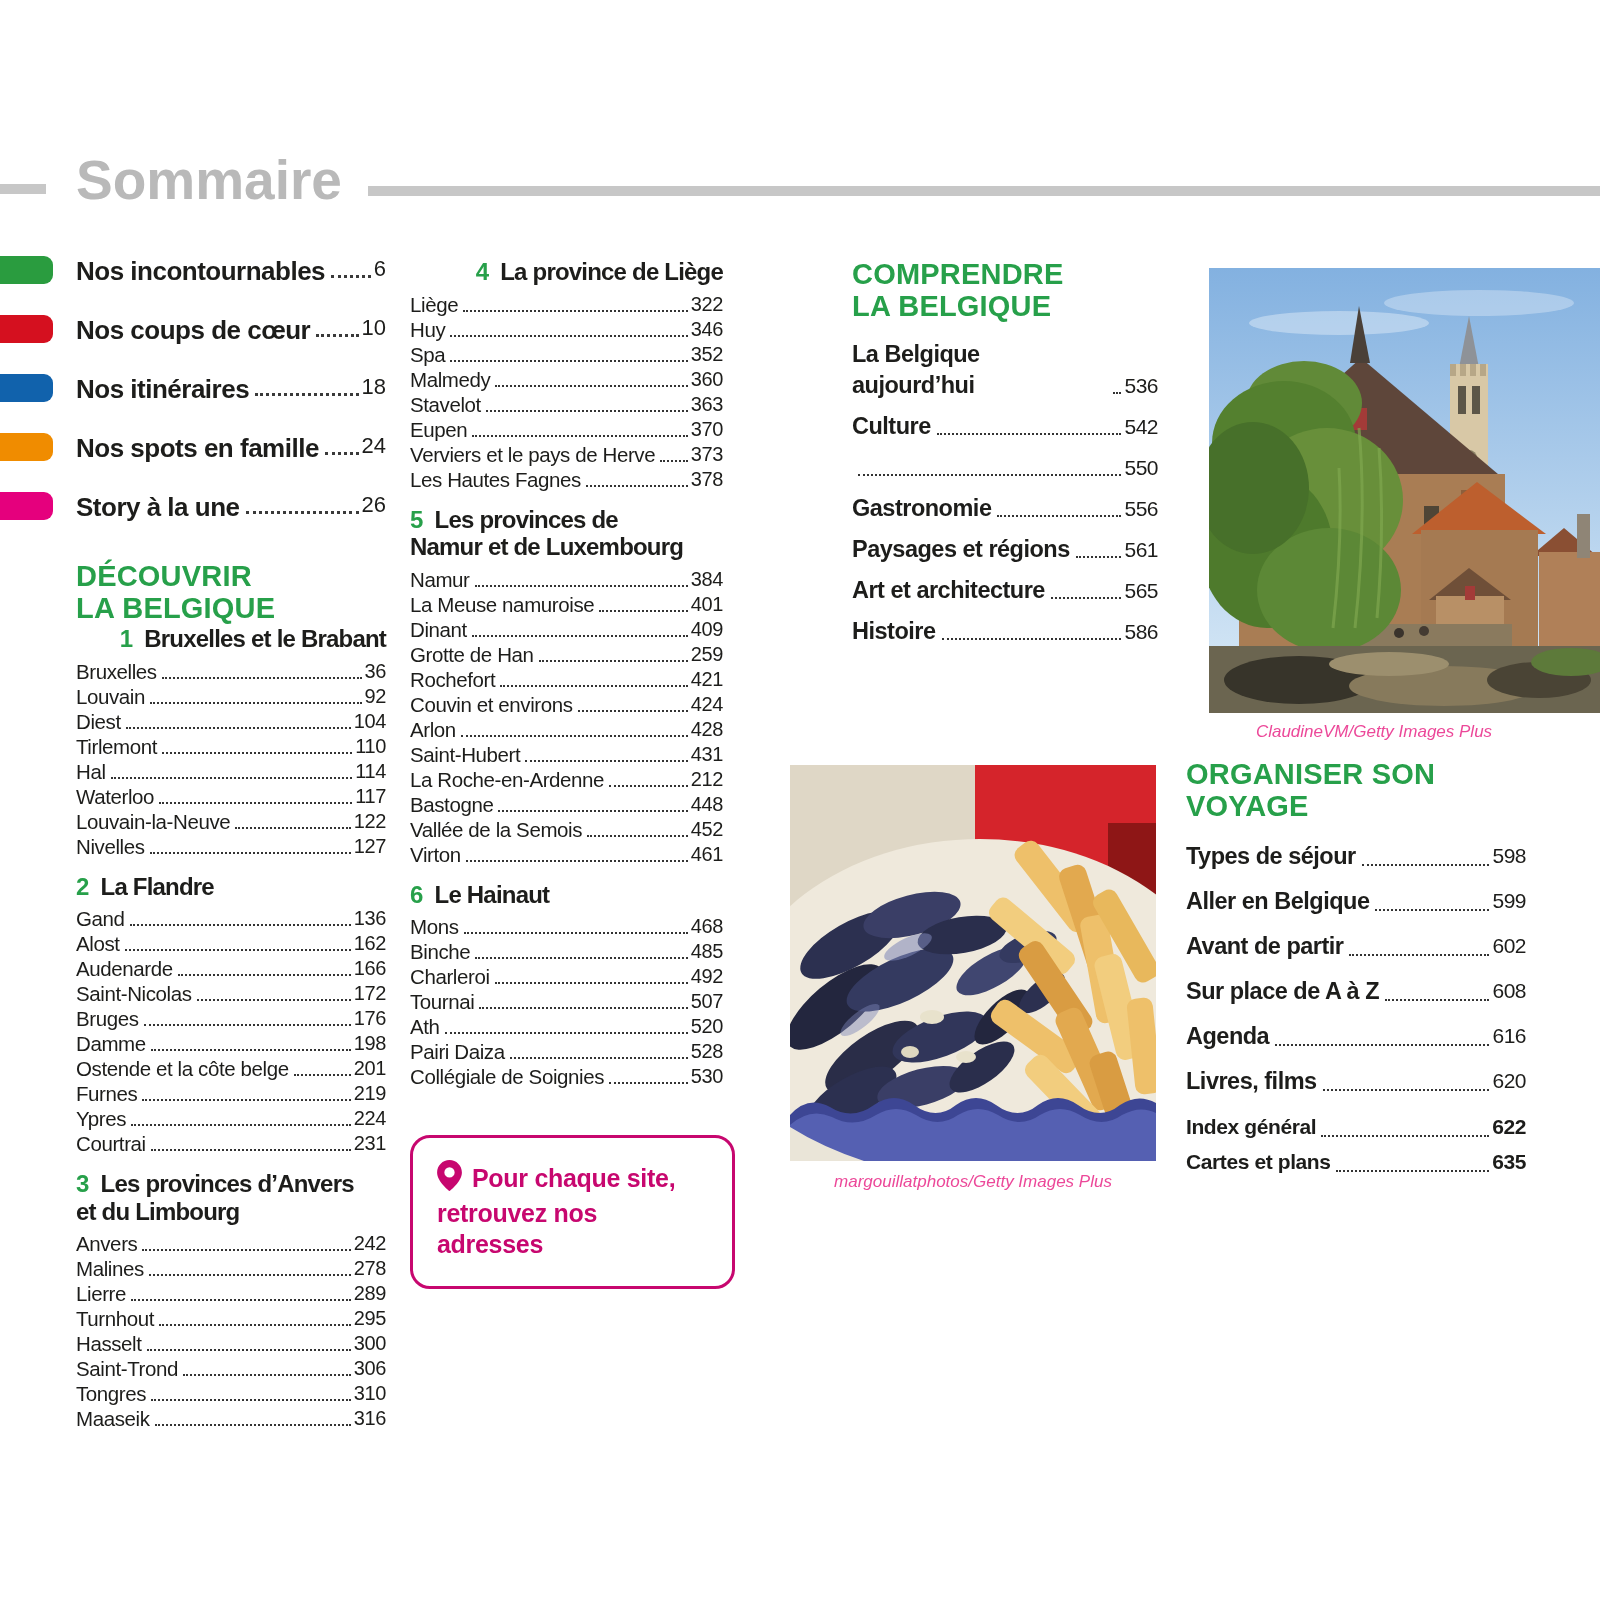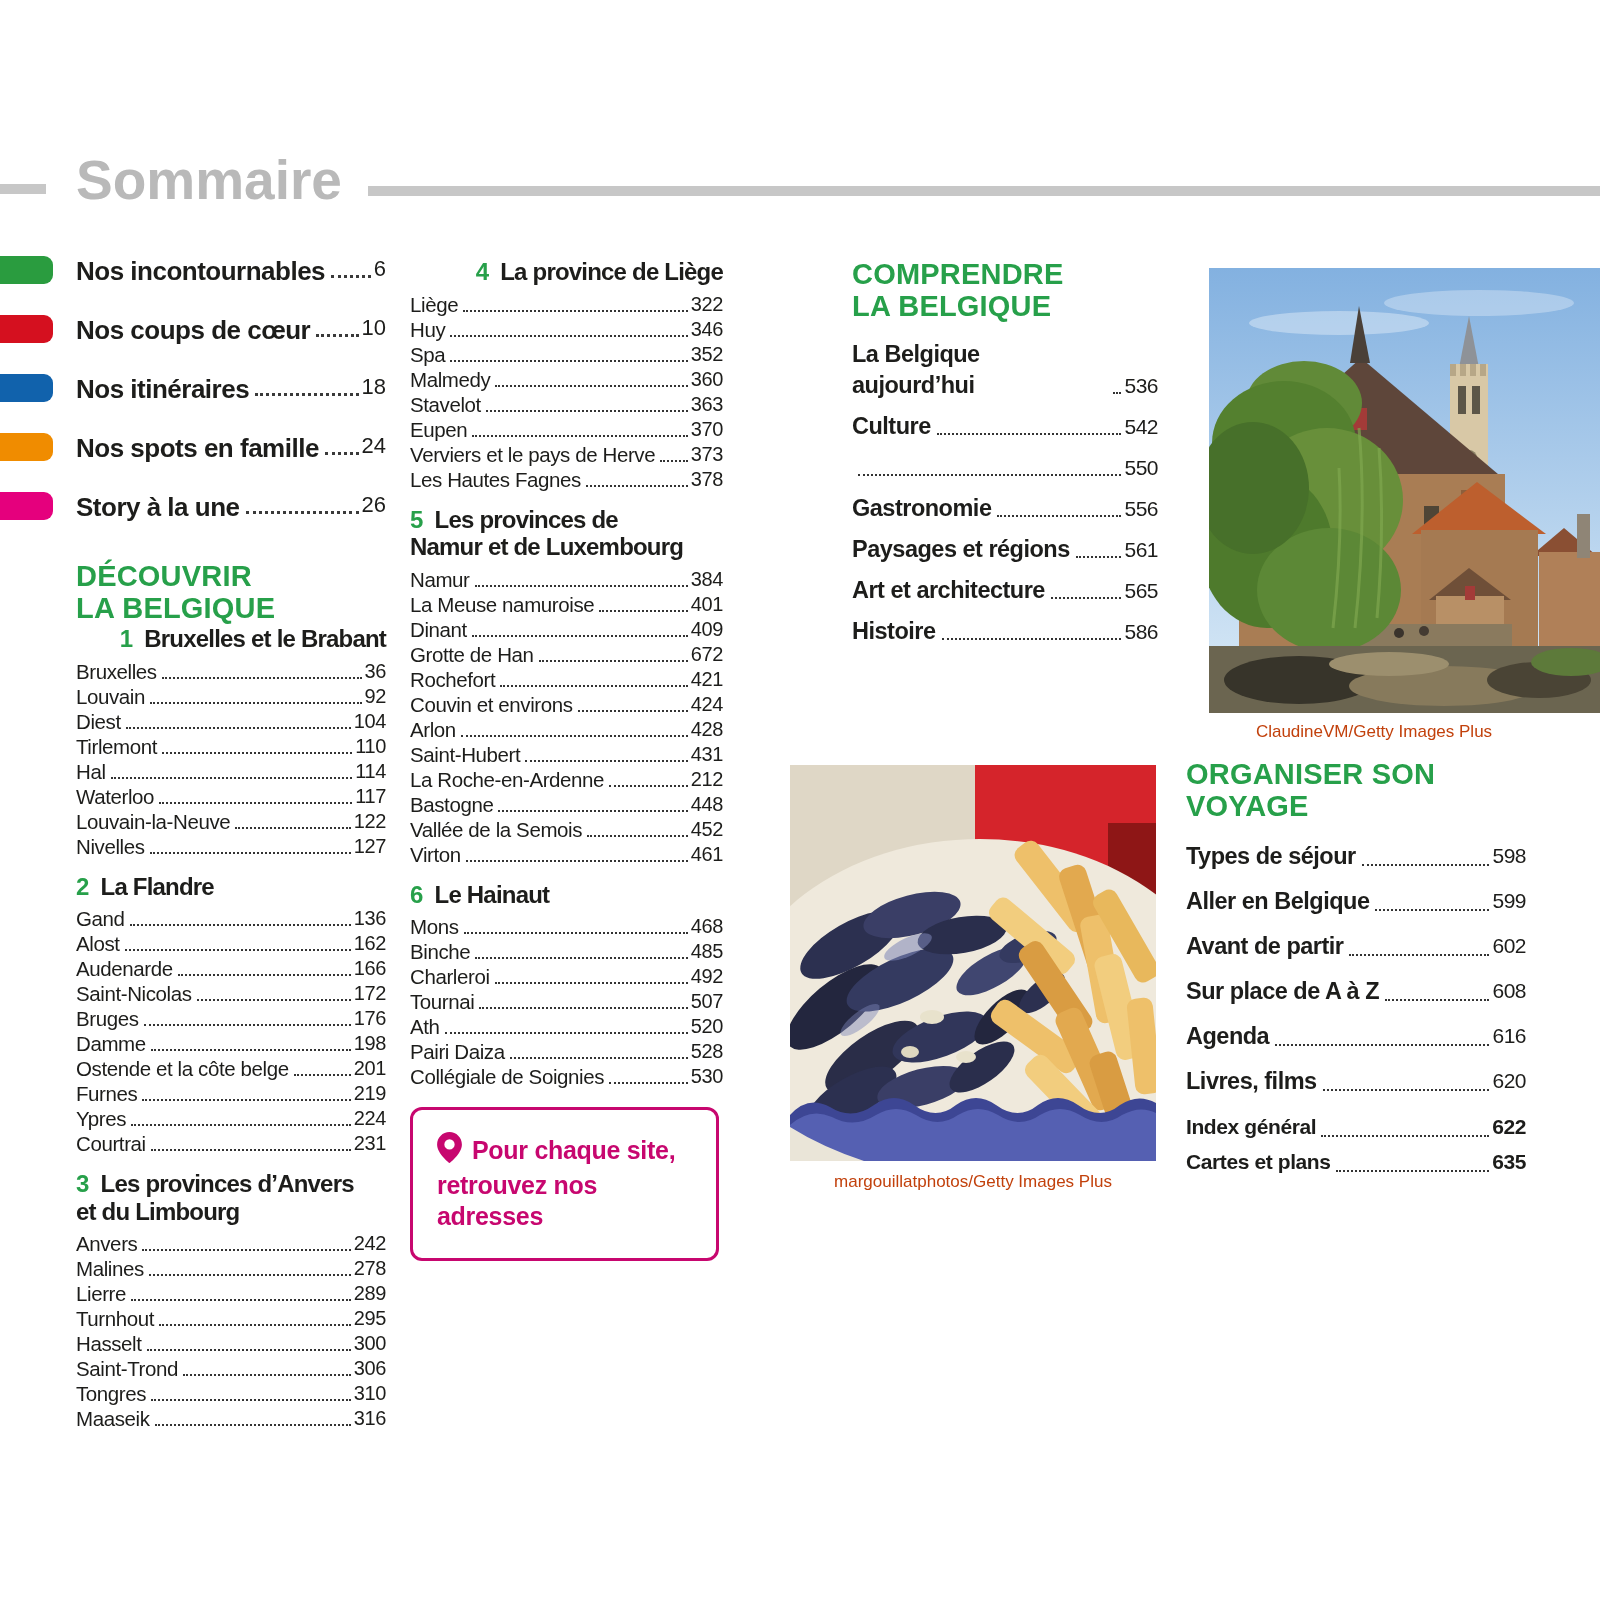--- a/index.html
+++ b/index.html
@@ -53,30 +53,30 @@
   .brow .pg{flex:none;font-weight:normal;font-size:21px;}
   #col4 .brow{line-height:34px;margin-bottom:11px;}
 
   
   .extras{}
   .irow{display:flex;align-items:flex-end;font-size:21px;font-weight:bold;line-height:35px;letter-spacing:-0.4px;}
   .irow .dots{border-bottom:2.6px dotted #333;margin:0 3px 7px 5px;}
   .irow .pg{flex:none;}
 
   
-  .tipbox{margin-top:18px;width:255px;border:3.5px solid var(--pink,#c7076f);border-radius:12px;
-          padding:22px 24px 26px 24px;color:var(--pink,#c7076f);font-size:25px;font-weight:bold;
+  .tipbox{margin-top:46px;width:255px;border:3.5px solid var(--pink,#c7076f);border-radius:20px;
+          padding:22px 40px 26px 24px;color:var(--pink,#c7076f);font-size:25px;font-weight:bold;
           line-height:1.24;letter-spacing:-0.3px;}
   .tipbox .pin{display:inline-block;vertical-align:-4px;margin-right:10px;}
 
   
   .photo{position:absolute;display:block;}
   #photo-bruges{left:1209px;top:268px;width:391px;height:445px;}
   #photo-moules{left:790px;top:765px;width:366px;height:396px;}
-  .caption{position:absolute;color:#c2410c;font-size:17px;text-align:center;}
+  .caption{position:absolute;font-style:italic;color:#ec4899;font-size:17px;text-align:center;}
   #caption-bruges{left:1209px;top:722px;width:330px;}
   #caption-moules{left:790px;top:1172px;width:366px;}
 </style>
 </head>
 <body>
 
 <div>
   <div class="hline left"></div>
   <div class="hdr-title">Sommaire</div>
   <div class="hline right"></div>
@@ -313,21 +313,21 @@
         <span class="pg">401</span>
       </div>
       <div class="trow">
         <span class="lbl">Dinant</span>
         <span class="dots"></span>
         <span class="pg">409</span>
       </div>
       <div class="trow">
         <span class="lbl">Grotte de Han</span>
         <span class="dots"></span>
-        <span class="pg">672</span>
+        <span class="pg">259</span>
       </div>
       <div class="trow">
         <span class="lbl">Rochefort</span>
         <span class="dots"></span>
         <span class="pg">421</span>
       </div>
       <div class="trow">
         <span class="lbl">Couvin et environs</span>
         <span class="dots"></span>
         <span class="pg">424</span>

